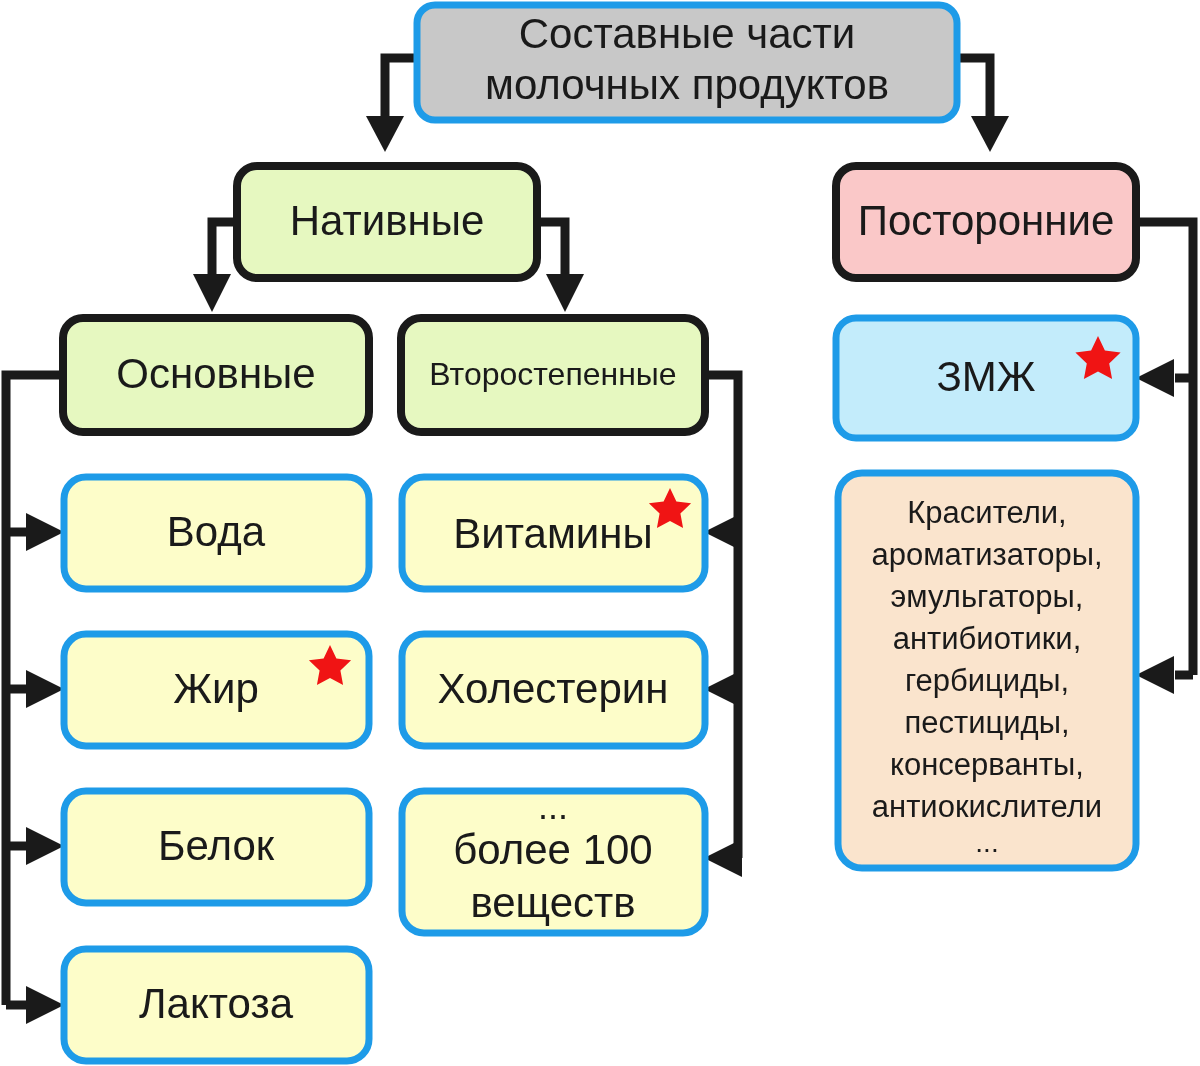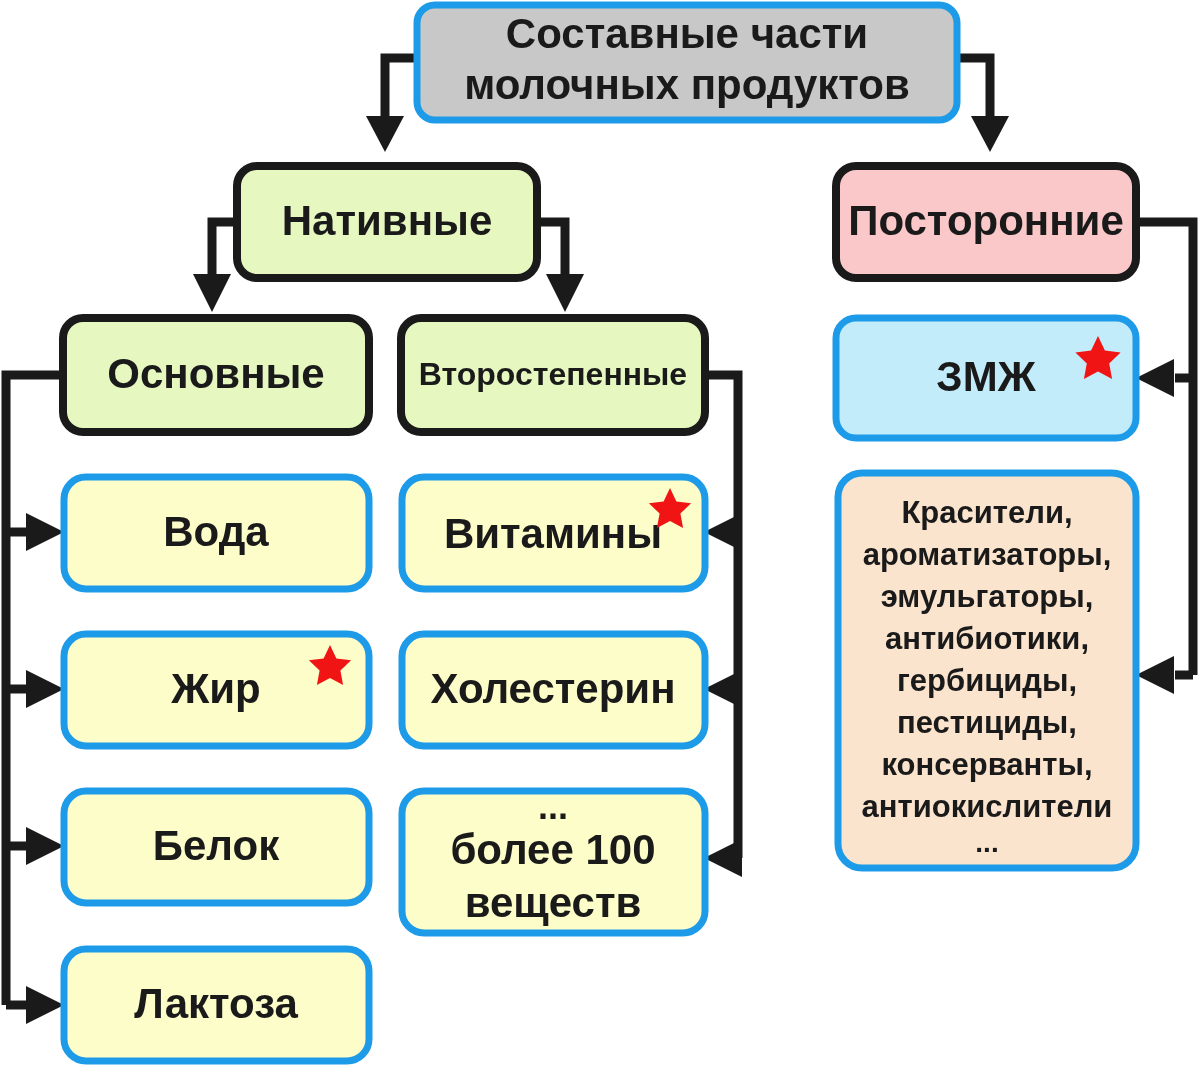--- a/index.html
+++ b/index.html
@@ -10,21 +10,20 @@
   body {
     width: 1200px;
     height: 1066px;
     font-family: "Liberation Sans", sans-serif;
     overflow: hidden;
   }
   #diagram-root {
     position: relative;
     width: 1200px;
     height: 1066px;
-    font-weight: bold;
   }
   svg.diagram {
     display: block;
     width: 1200px;
     height: 1066px;
   }
   .node-rect {
     stroke-linejoin: round;
   }
   .node-label {

